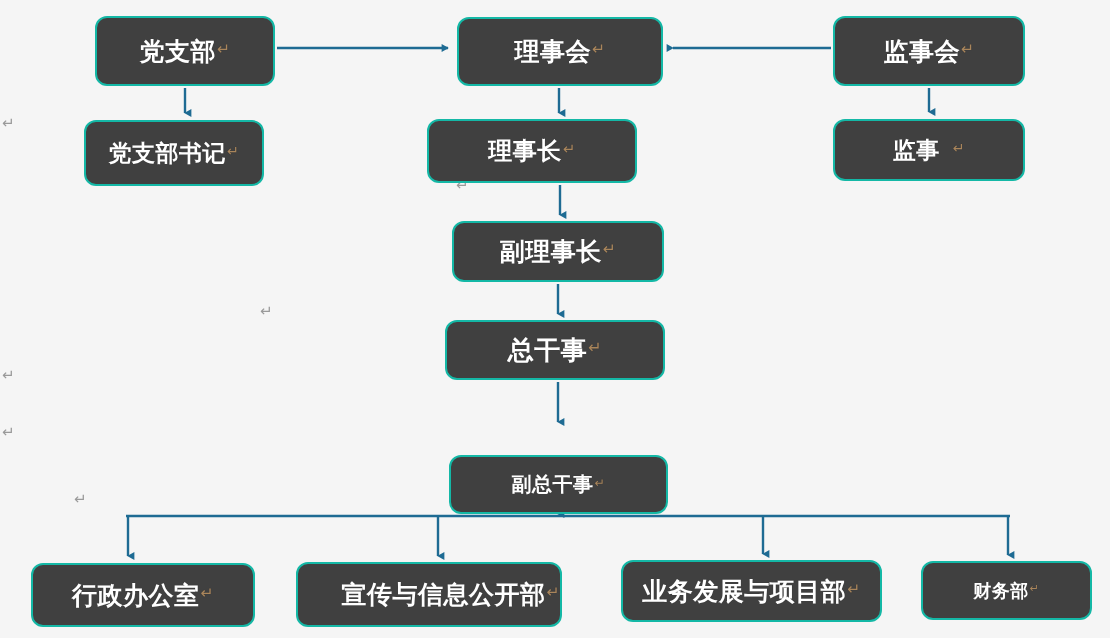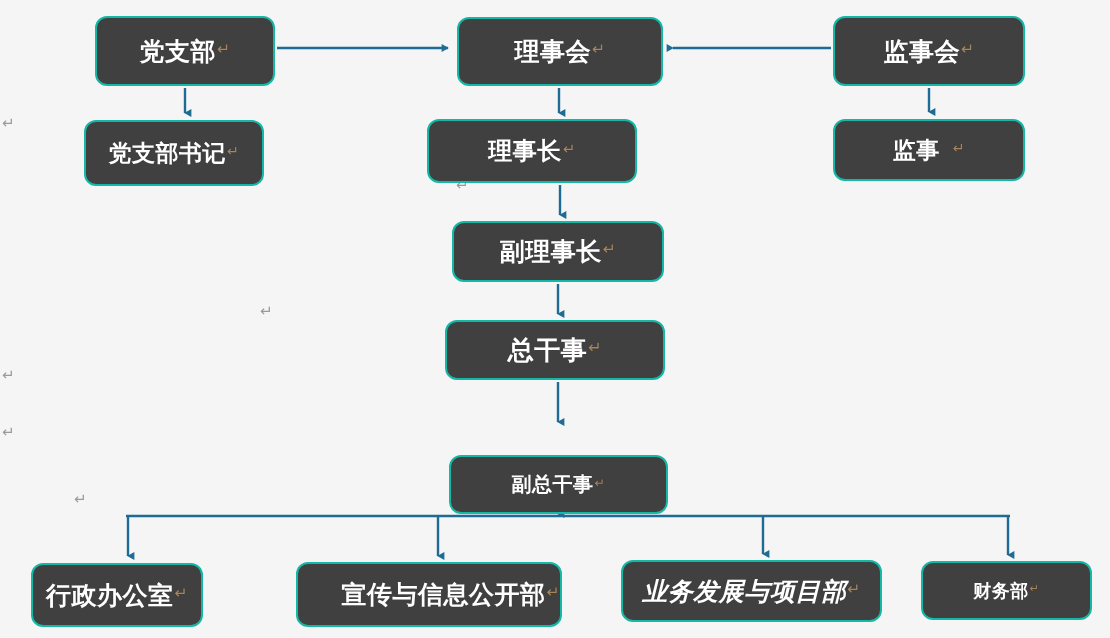--- a/index.html
+++ b/index.html
@@ -71,23 +71,23 @@
   
   #n-dangzhibu        { left: 95px;  top: 16px;  width: 180px; height: 70px;  font-size: 25px; }
   #n-dangzhibu-shuji  { left: 84px;  top: 120px; width: 180px; height: 66px;  font-size: 23px; }
   #n-lishihui         { left: 457px; top: 17px;  width: 206px; height: 69px;  font-size: 25px; text-align: right; }
   #n-lishizhang       { left: 427px; top: 119px; width: 210px; height: 64px;  font-size: 24px; }
   #n-fulishizhang     { left: 452px; top: 221px; width: 212px; height: 61px;  font-size: 25px; text-align: right; }
   #n-zongganshi       { left: 445px; top: 320px; width: 220px; height: 60px;  font-size: 26px; }
   #n-fuzongganshi     { left: 449px; top: 428px; width: 219px; height: 59px;  font-size: 20px; margin-top: 27px; }
   #n-jianshihui       { left: 833px; top: 16px;  width: 192px; height: 70px;  font-size: 25px; }
   #n-jianshi          { left: 833px; top: 119px; width: 192px; height: 62px;  font-size: 23px; gap: 12px; }
-  #n-xingzheng        { left: 31px;  top: 563px; width: 172px; height: 64px;  font-size: 25px; }
+  #n-xingzheng        { left: 31px;  top: 563px; width: 224px; height: 64px;  font-size: 25px; }
   #n-xuanchuan        { left: 296px; top: 562px; width: 266px; height: 65px;  font-size: 25px; justify-content: flex-end; }
-  #n-yewu             { left: 621px; top: 560px; width: 261px; height: 62px;  font-size: 25px; font-style: italic; }
+  #n-yewu             { left: 621px; top: 560px; width: 261px; height: 62px;  font-size: 25px; }
   #n-caiwu            { left: 921px; top: 561px; width: 171px; height: 59px;  font-size: 18px; }
 </style>
 </head>
 <body>
 
 <div id="canvas">
 
   <svg id="wires" viewBox="0 0 1110 638" width="1110" height="638" xmlns="http://www.w3.org/2000/svg">
     <defs>
       <marker id="arrowDown" markerWidth="9" markerHeight="9" refX="4.5" refY="7.6" orient="auto" markerUnits="userSpaceOnUse">

